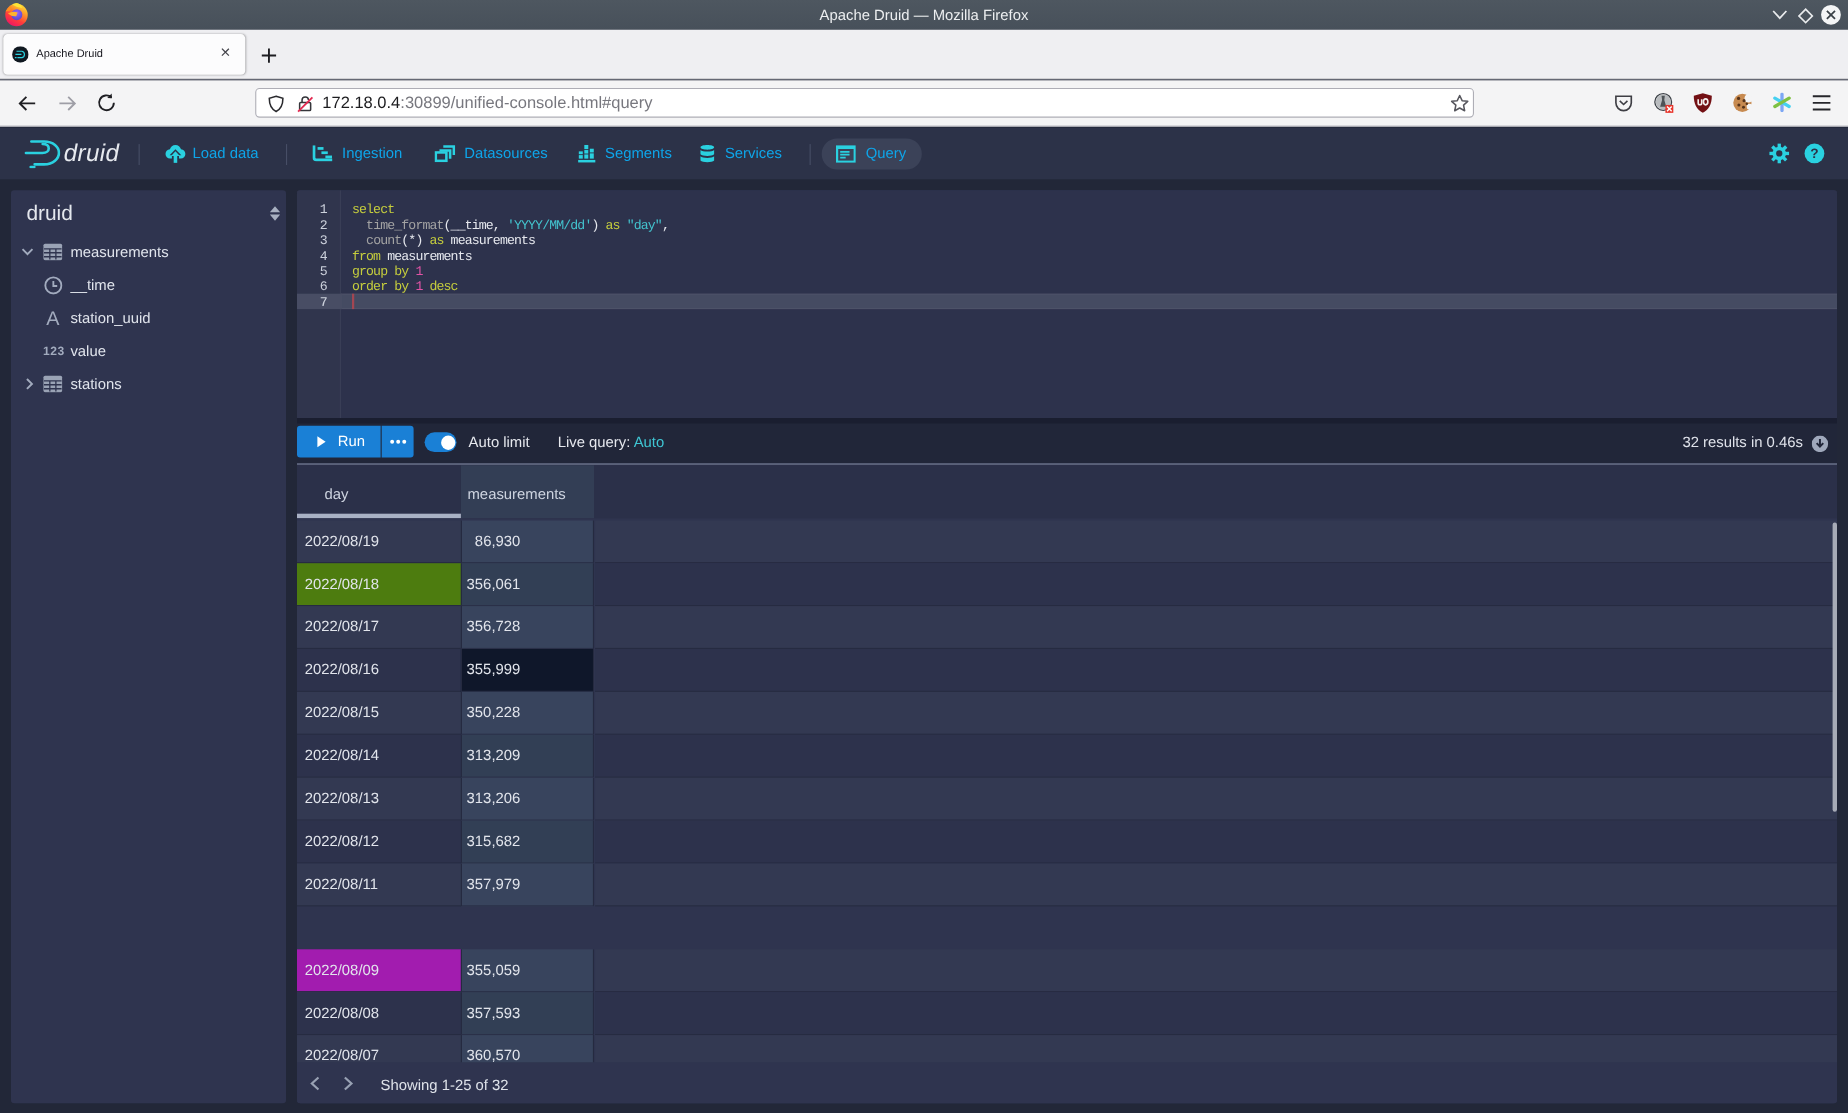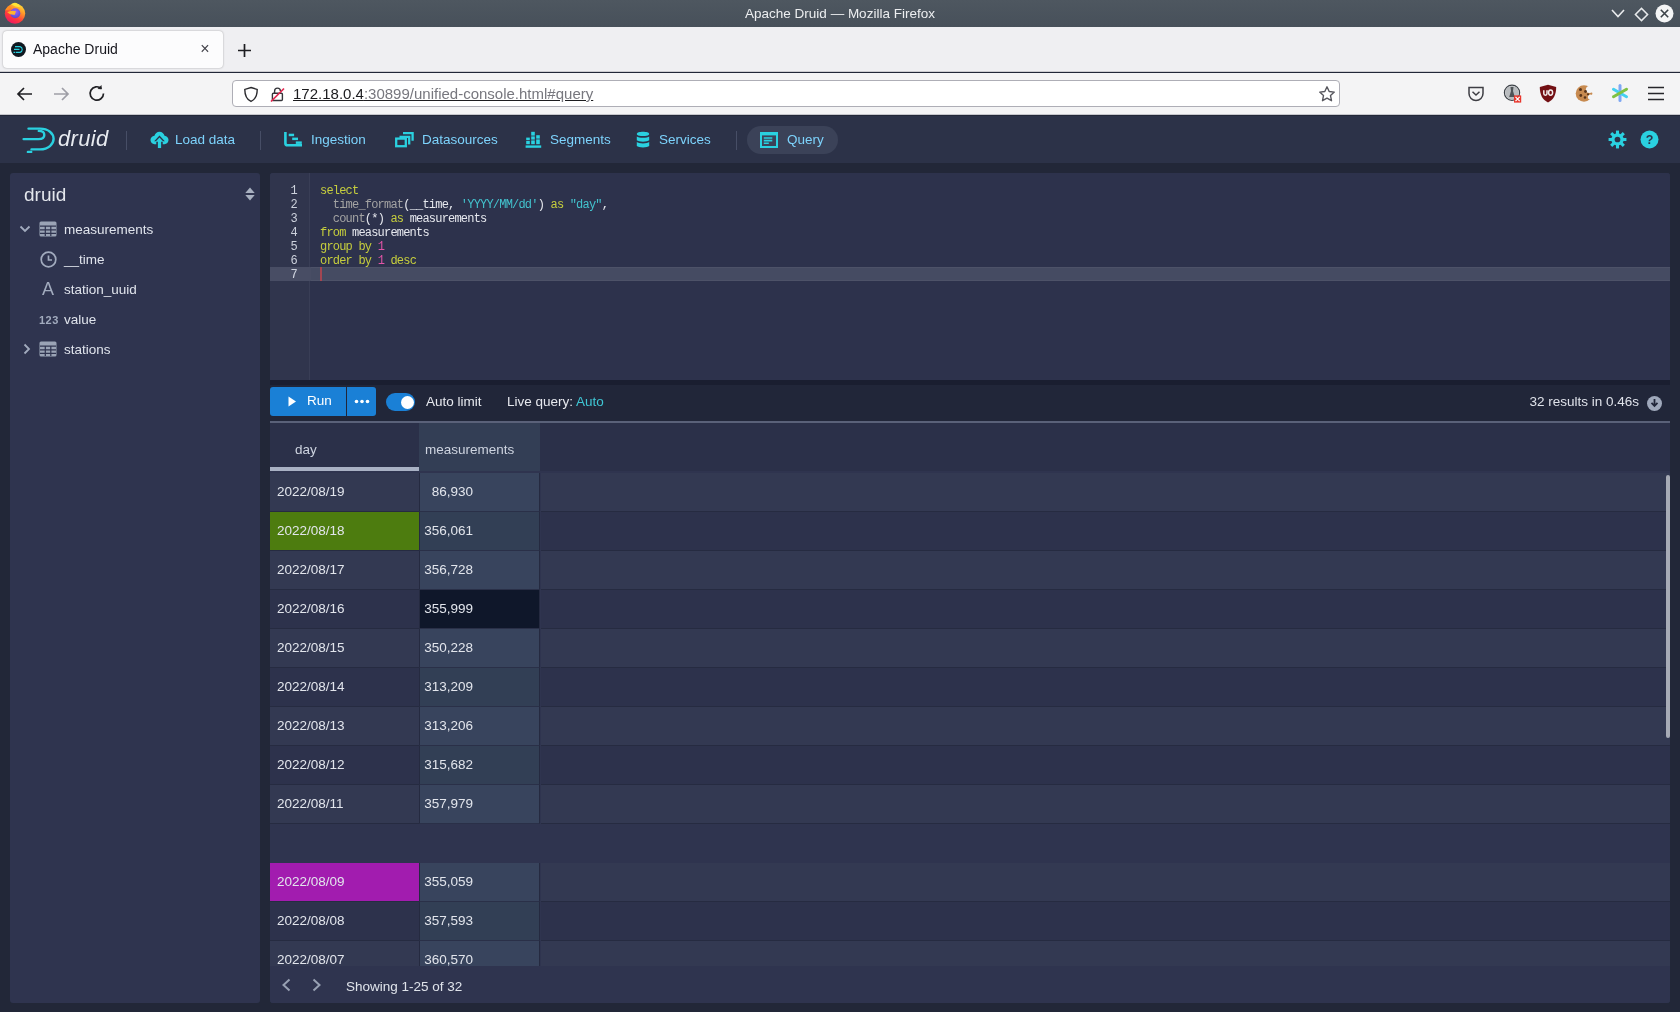--- a/index.html
+++ b/index.html
@@ -12,36 +12,36 @@
   background:linear-gradient(#4e5760,#47505a); }
 #titlebar .title { position:absolute; left:0; right:0; top:0; height:27px;
   line-height:27px; text-align:center; color:#eceef0; font-size:13.5px; }
 
 
 #tabbar { position:absolute; left:0; top:27px; width:1680px; height:45px;
   background:#efeff2; border-bottom:1px solid #ccccd0; }
 #tab { position:absolute; left:3px; top:4px; width:220px; height:37px;
   background:#fcfcfd; border-radius:4px; box-shadow:0 0 2px rgba(0,0,0,.35); }
 #tab .tabtitle { position:absolute; left:30px; top:0; height:37px; line-height:37px;
-  color:#16161d; font-size:14px; }
+  color:#16161d; font-size:10px; }
 #tab .tabclose { position:absolute; right:8px; top:8px; width:20px; height:20px;
   color:#45454c; font-size:16px; line-height:20px; text-align:center; }
 
 
 #urlbar { position:absolute; left:0; top:73px; width:1680px; height:42px;
   background:#f4f4f5; border-bottom:1px solid #c6c6cc; }
 #urlfield { position:absolute; left:232px; top:7px; width:1108px; height:27px;
   background:#ffffff; border:1px solid #aeaeb6; border-radius:4px; }
-#urltext { position:absolute; left:60px; top:0; height:25px; line-height:25px; font-size:15px; color:#1c1c1f; white-space:pre;text-decoration:underline; }
+#urltext { position:absolute; left:60px; top:0; height:25px; line-height:25px; font-size:15px; color:#1c1c1f; white-space:pre; }
 #urltext .gray { color:#77777e; }
 
 
 #app { position:absolute; left:0; top:116px; width:1680px; height:1009px; background:#222738; }
 #appheader { position:absolute; left:0; top:0; width:1680px; height:47px; background:#2c3248; }
-.nav { position:absolute; top:0; height:47px; display:flex; align-items:center; color:#7dd3fc; font-size:13.5px; }
+.nav { position:absolute; top:0; height:47px; display:flex; align-items:center; color:#0ea5e9; font-size:13.5px; }
 .navdiv { position:absolute; top:15px; width:1px; height:19px; background:#474e66; }
 
 
 #sidebar { position:absolute; left:10px; top:57px; width:250px; height:830px; background:#2f344f; border-radius:3px; }
 #main { position:absolute; left:270px; top:57px; width:1400px; height:830px; background:#2f344f; border-radius:3px; }
 
 
 #editor { position:absolute; left:0; top:0; width:1400px; height:207px; background:#2d324c; border-radius:3px 3px 0 0; overflow:hidden;
   font-family:"Liberation Mono", monospace; font-size:12px; letter-spacing:-0.8px; }
 #gutter { position:absolute; left:0; top:0; width:40px; height:207px; background:#30354d; border-right:1px solid #393e56; }

